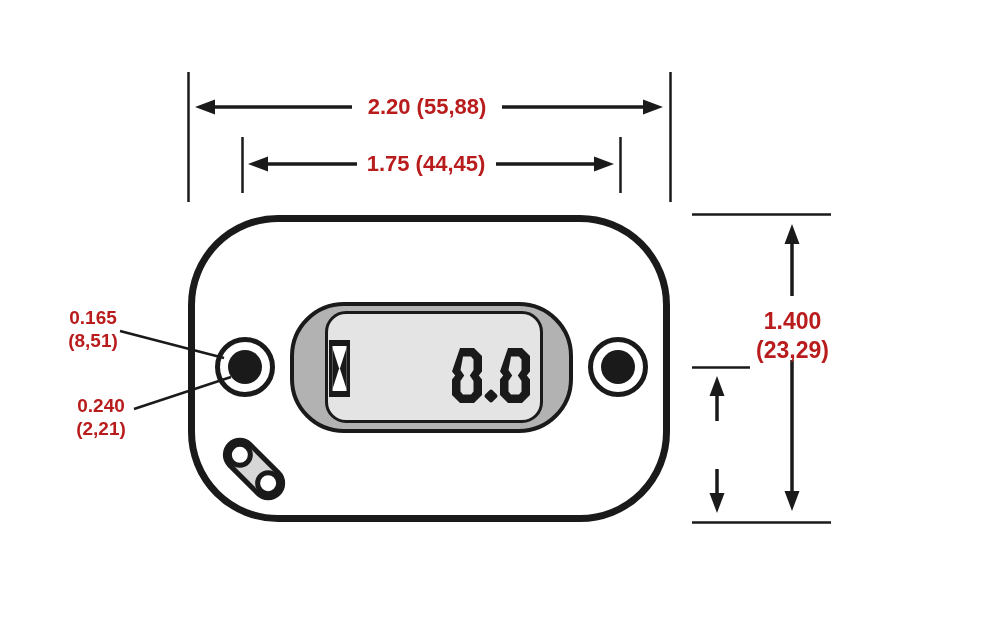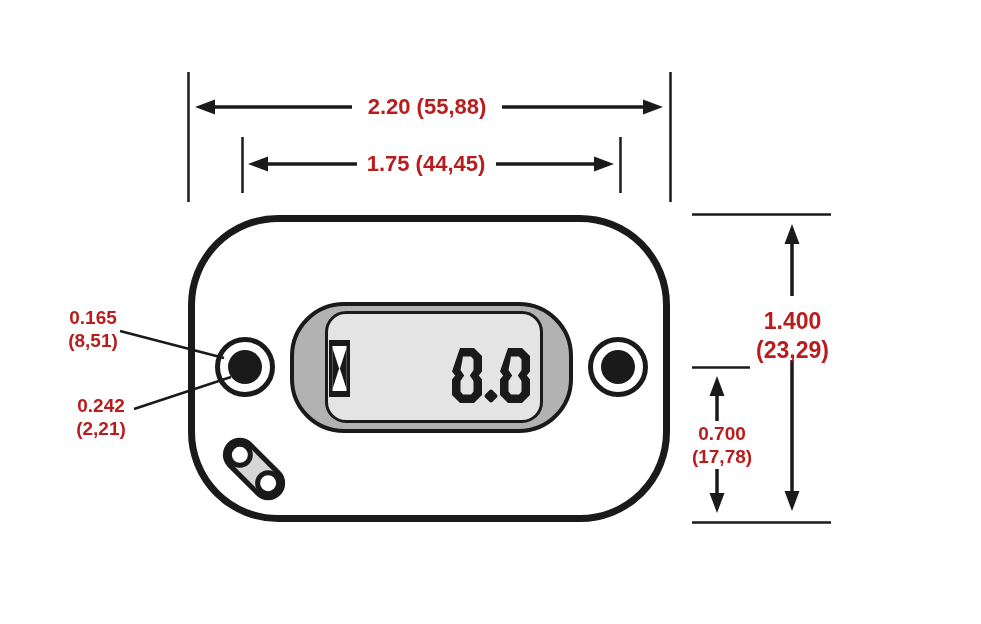--- a/index.html
+++ b/index.html
@@ -154,28 +154,24 @@
 
   <div class="lbl lbl-w-outer">2.20 (55,88)</div>
 
   <div class="lbl lbl-w-holes">1.75 (44,45)</div>
 
   <div class="lbl lbl-h-overall">
     <span>1.400</span>
     <span>(23,29)</span>
   </div>
 
-  <div class="lbl lbl-h-hole">
-    <span>0.700</span>
-    <span>(17,78)</span>
-  </div>
 
   <div class="lbl lbl-hole-outer">
     <span>0.165</span>
     <span>(8,51)</span>
   </div>
 
   <div class="lbl lbl-hole-inner">
-    <span>0.242</span>
+    <span>0.240</span>
     <span>(2,21)</span>
   </div>
 
 </div>
 
 </body></html>

